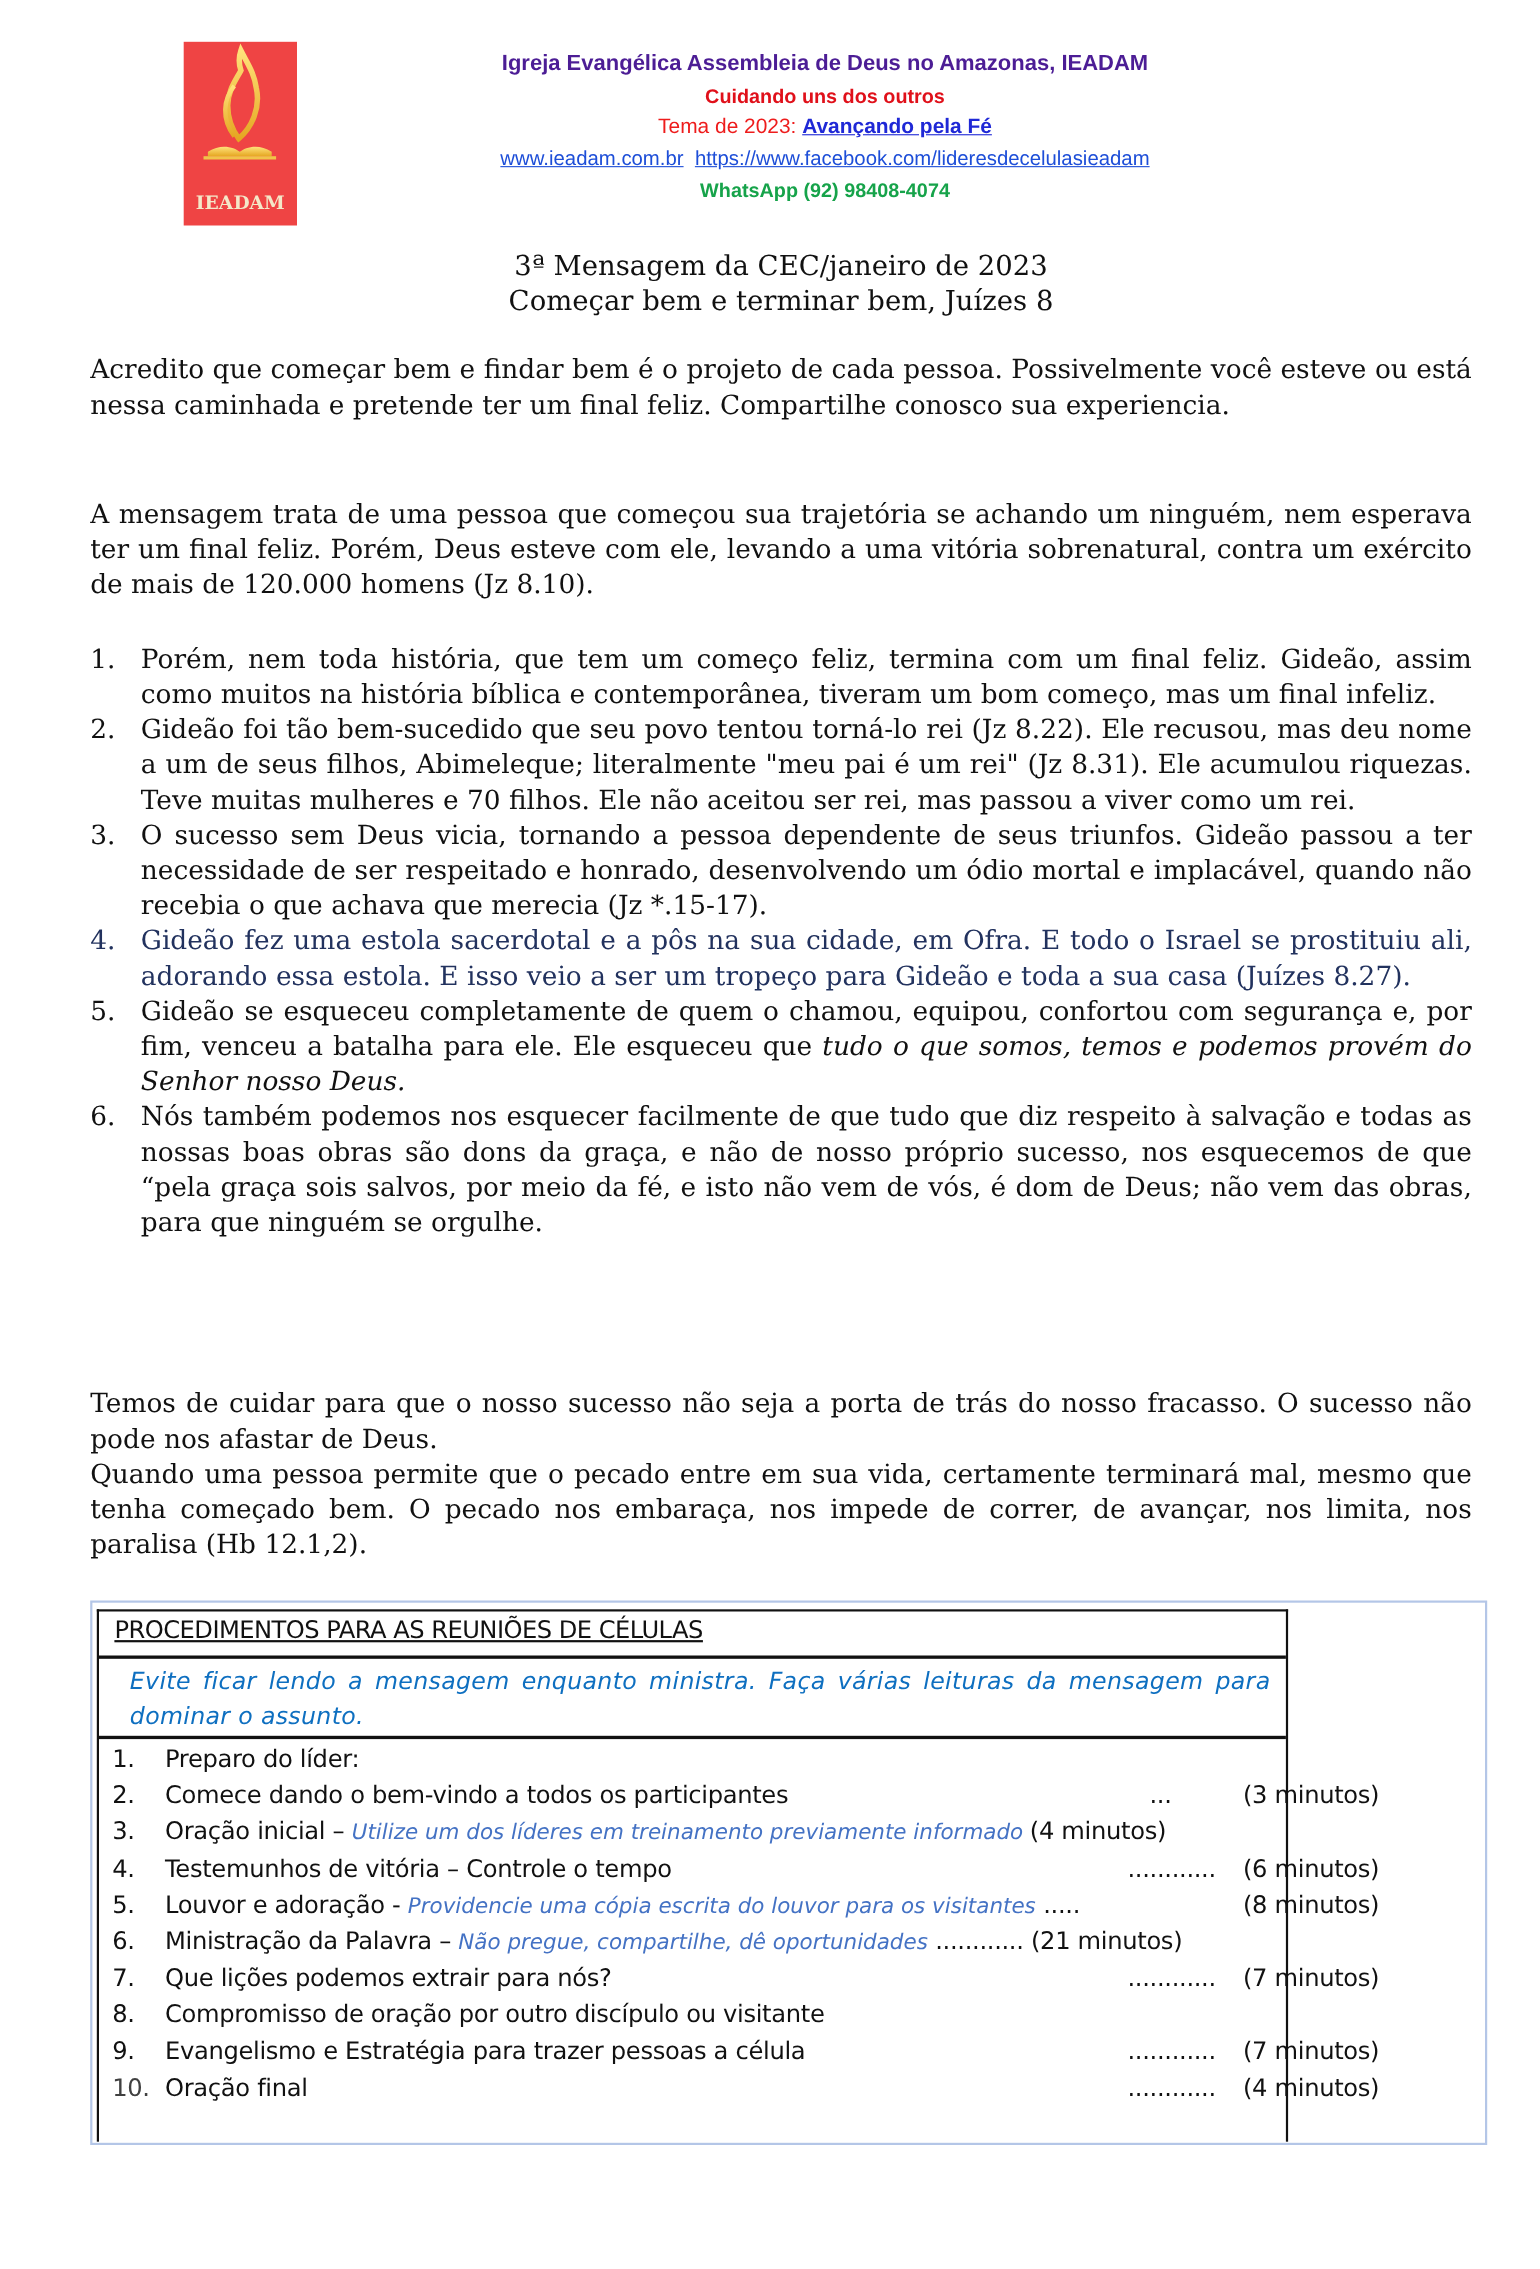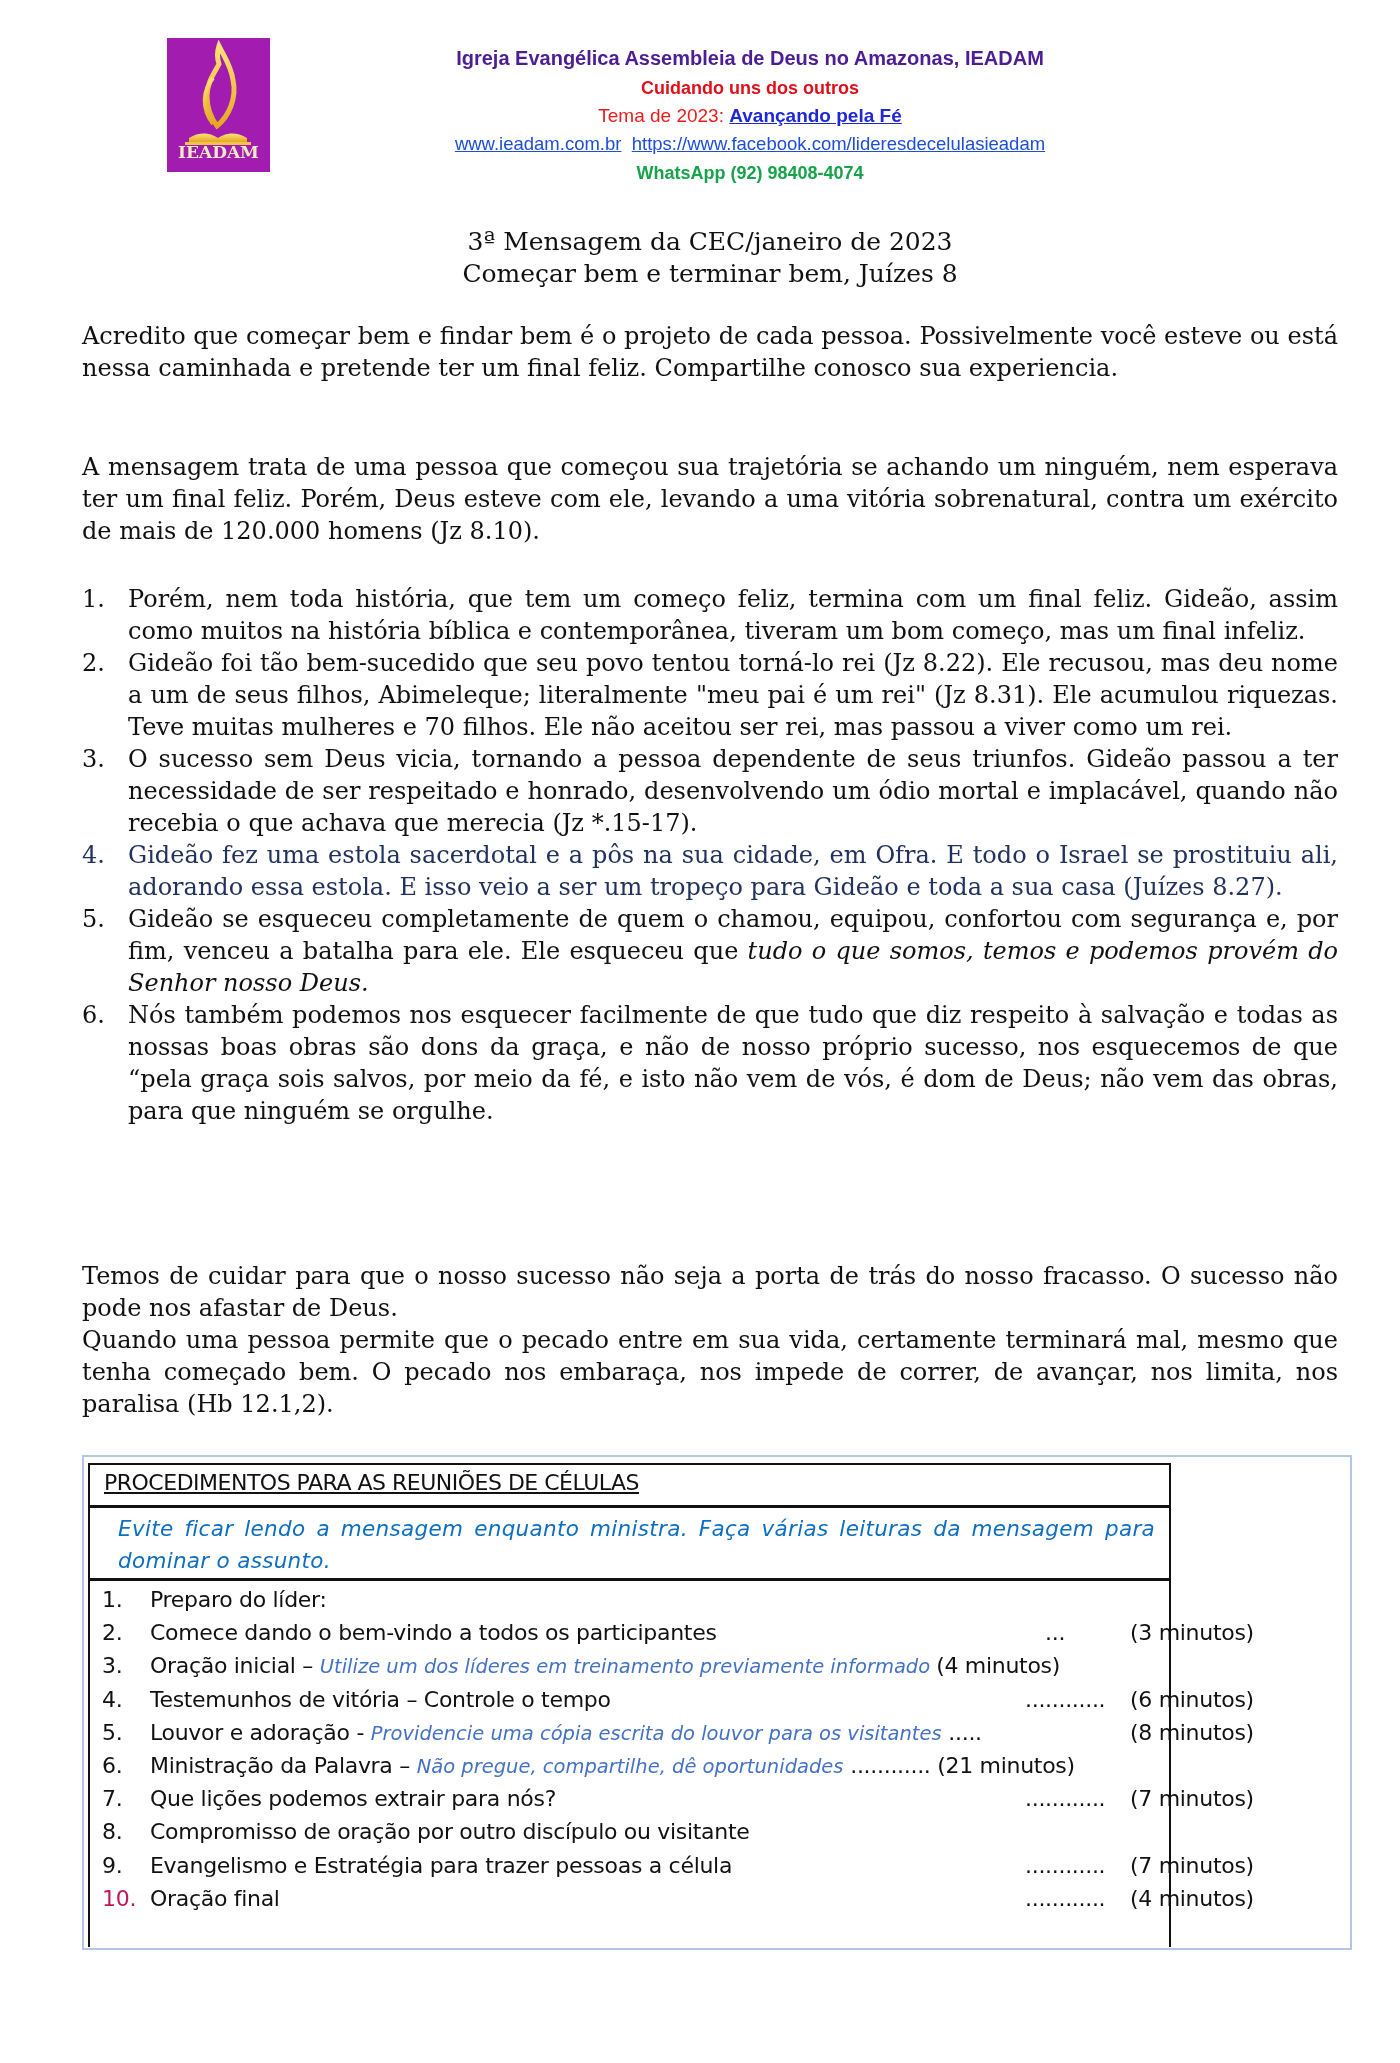--- a/index.html
+++ b/index.html
@@ -1,19 +1,19 @@
 <!DOCTYPE html>
 <html><head>
 <meta charset="utf-8">
 <style>
   html, body { margin: 0; padding: 0; background: #ffffff; }
   body { width: 1400px; height: 2063px; position: relative; overflow: hidden; font-family: "DejaVu Serif", serif; color: #111; }
 
   
-  .logo { position: absolute; left: 167px; top: 38px; width: 103px; height: 134px; background: #a21caf; }
+  .logo { position: absolute; left: 167px; top: 38px; width: 103px; height: 167px; background: #ef4444; }
   .logo svg { position: absolute; left: 0; top: 0; }
   .logo-text { position: absolute; left: 0; right: 0; bottom: 10px; text-align: center; color: #f4e7c8; font-family: "DejaVu Serif", serif; font-weight: bold; font-size: 17px; letter-spacing: 0px; }
 
   .hdr { position: absolute; left: 300px; width: 900px; text-align: center; font-family: "Liberation Sans", sans-serif; font-size: 19px; line-height: 27px; }
   .hdr-title { top: 45px; color: #4c1d95; font-weight: bold; font-size: 20px; }
   .hdr-motto { top: 75px; color: #e0101a; font-weight: bold; font-size: 18px; }
   .hdr-theme { top: 102px; font-size: 19px; }
   .hdr-theme .lbl { color: #ee1c1c; }
   .hdr-theme .val { color: #1f28d6; font-weight: bold; text-decoration: underline; }
   .hdr-links { top: 130px; font-size: 18.5px; }
@@ -38,21 +38,21 @@
   .outer-box { position: absolute; left: 82px; top: 1455px; width: 1270px; height: 495px; border: 2px solid #b4c6e7; box-sizing: border-box; }
   .inner-table { position: absolute; left: 88px; top: 1463px; width: 1083px; height: 484px; border-left: 2px solid #111; border-right: 2px solid #111; border-top: 2px solid #111; box-sizing: border-box; font-family: "DejaVu Sans", sans-serif; }
   .row-head { height: 40px; border-bottom: 3px solid #111; position: relative; }
   .row-head span { position: absolute; left: 14px; top: 5px; font-size: 22px; text-decoration: underline; letter-spacing: -0.5px; }
   .row-note { height: 70px; border-bottom: 3px solid #111; position: relative; }
   .row-note span { position: absolute; left: 28px; right: 14px; top: 5px; font-size: 21.5px; line-height: 32px; color: #0e6fc0; font-style: italic; text-align: justify; letter-spacing: 0.3px; }
 
   .steps { list-style: none; margin: 0; padding: 0; position: absolute; left: 0; top: 118px; width: 100%; font-size: 22px; }
   .steps li { position: relative; height: 33.2px; line-height: 33px; white-space: nowrap; letter-spacing: -0.3px; }
   .steps .n { position: absolute; left: 12px; }
-  .steps .n.light { color: #be185d; text-align: right; }
+  .steps .n.light { color: #404040; text-align: right; }
   .steps .t { position: absolute; left: 60px; }
   .steps .t .note { color: #4472c4; font-style: italic; font-size: 19.5px; letter-spacing: 0; }
   .steps .dots { position: absolute; left: 935px; }
   .steps .dur { position: absolute; left: 1040px; }
   .steps .inline-dur { margin-left: 6px; }
 </style>
 </head>
 <body>
 
 <div class="logo">

